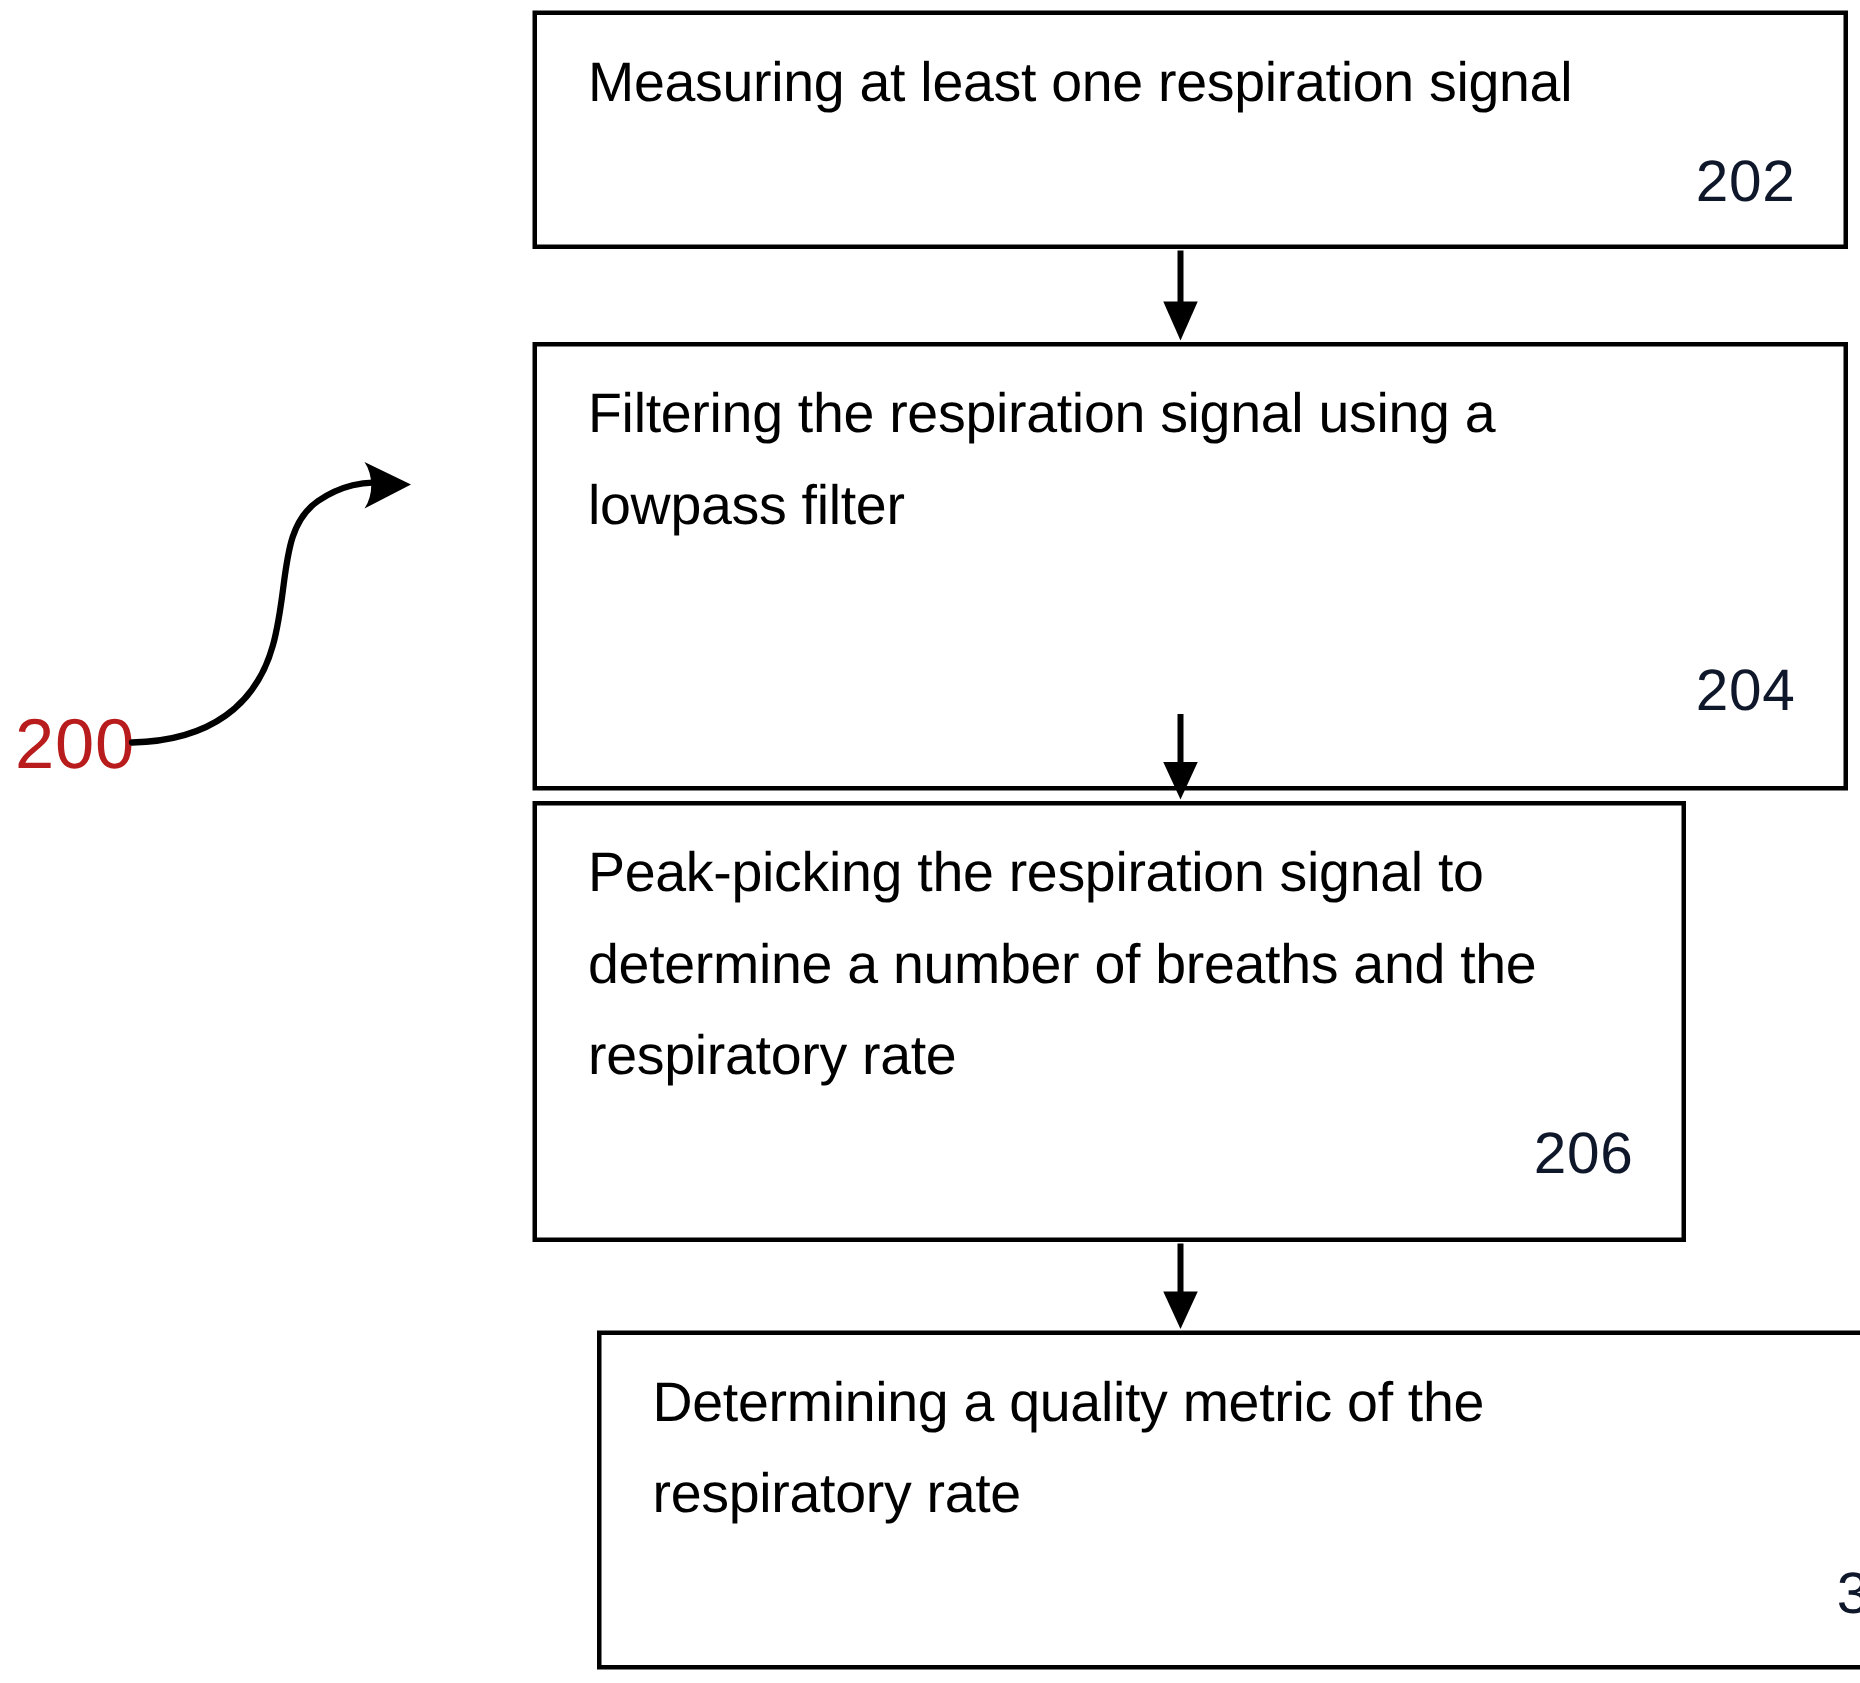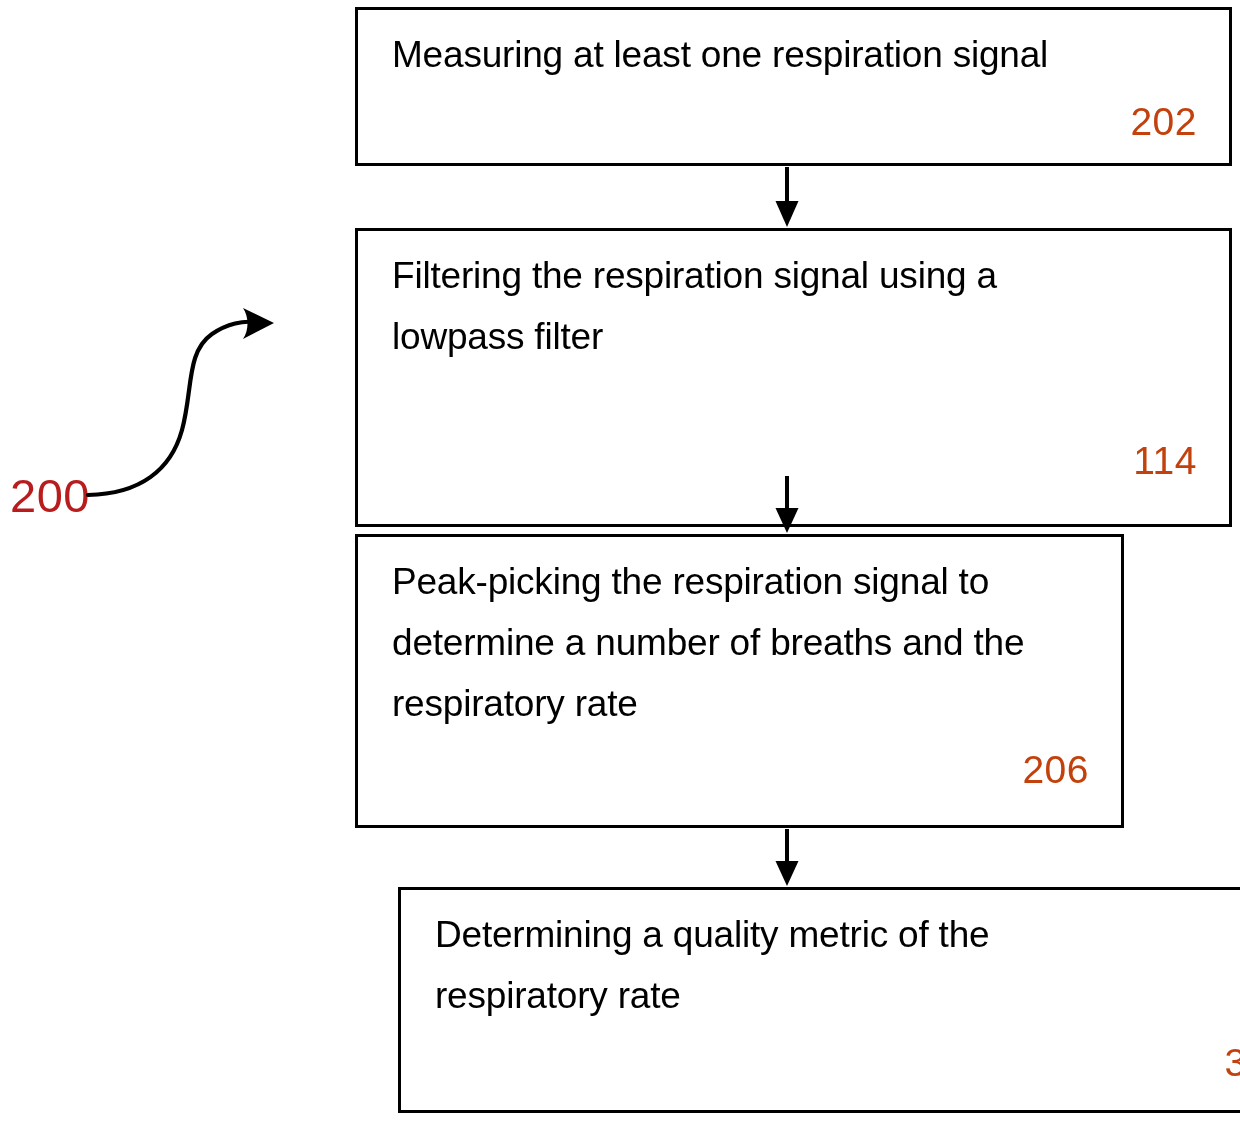--- a/index.html
+++ b/index.html
@@ -46,21 +46,21 @@
     text-align: left;
     color: #000000;
   }
 
   .step-ref {
     position: absolute;
     right: 32px;
     font-size: 39px;
     line-height: 1;
     letter-spacing: 0.5px;
-    color: #c2410c;
+    color: #0f172a;
   }
 
   
   #box-202 { left: 355px; top: 7px;   width: 877px; height: 159px; }
   #box-204 { left: 355px; top: 228px; width: 877px; height: 299px; }
   #box-206 { left: 355px; top: 534px; width: 769px; height: 294px; }
   #box-208 { left: 355px; top: 887px; width: 928px; height: 226px; margin-left: 43px; }
 
   #ref-202 { bottom: 22px; }
   #ref-204 { bottom: 44px; }
@@ -94,21 +94,21 @@
 <div id="canvas">
 
   <div class="step-box" id="box-202">
     <div class="step-text">Measuring at least one respiration signal</div>
     <div class="step-ref" id="ref-202">202</div>
   </div>
 
   <div class="step-box" id="box-204">
     <div class="step-text">Filtering the respiration signal using a
 lowpass filter</div>
-    <div class="step-ref" id="ref-204">114</div>
+    <div class="step-ref" id="ref-204">204</div>
   </div>
 
   <div class="step-box" id="box-206">
     <div class="step-text">Peak-picking the respiration signal to
 determine a number of breaths and the
 respiratory rate</div>
     <div class="step-ref" id="ref-206">206</div>
   </div>
 
   <div class="step-box" id="box-208">

